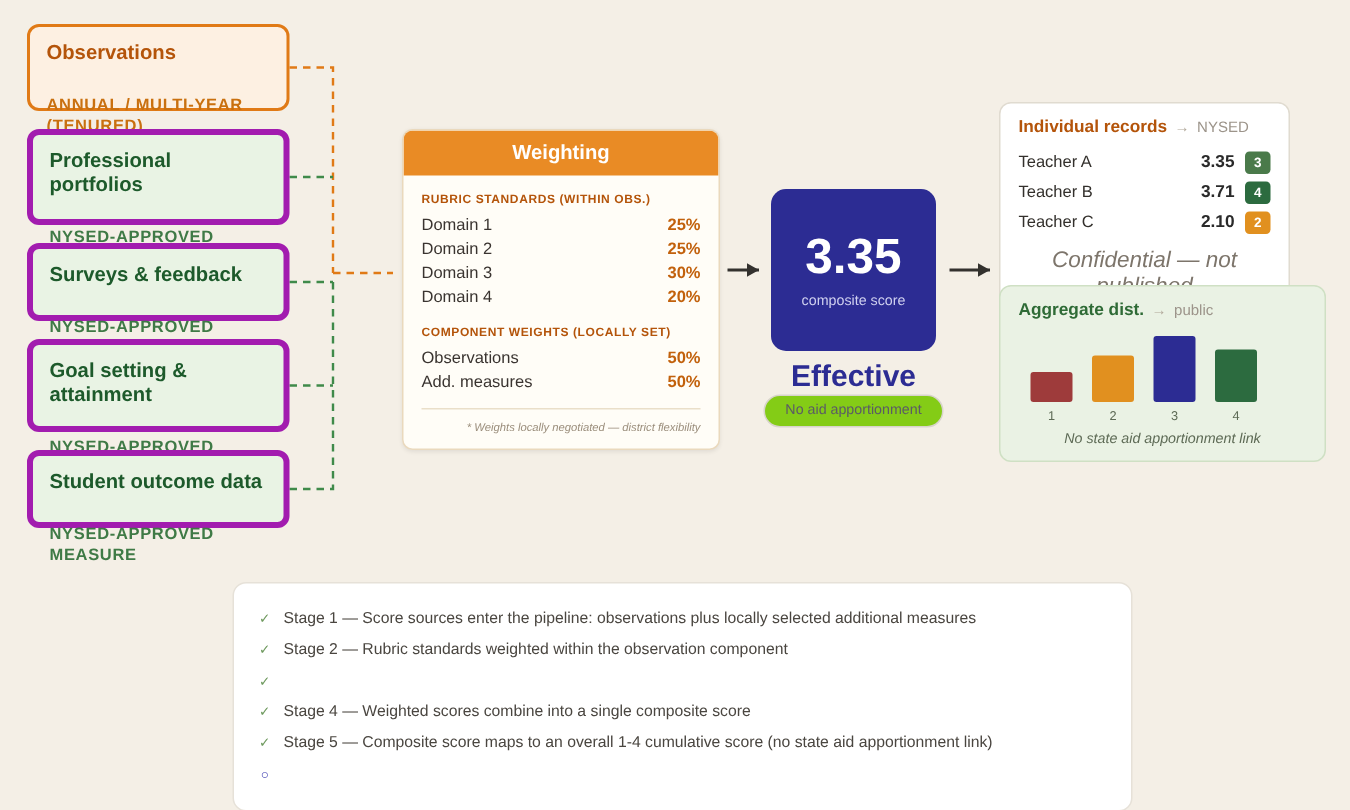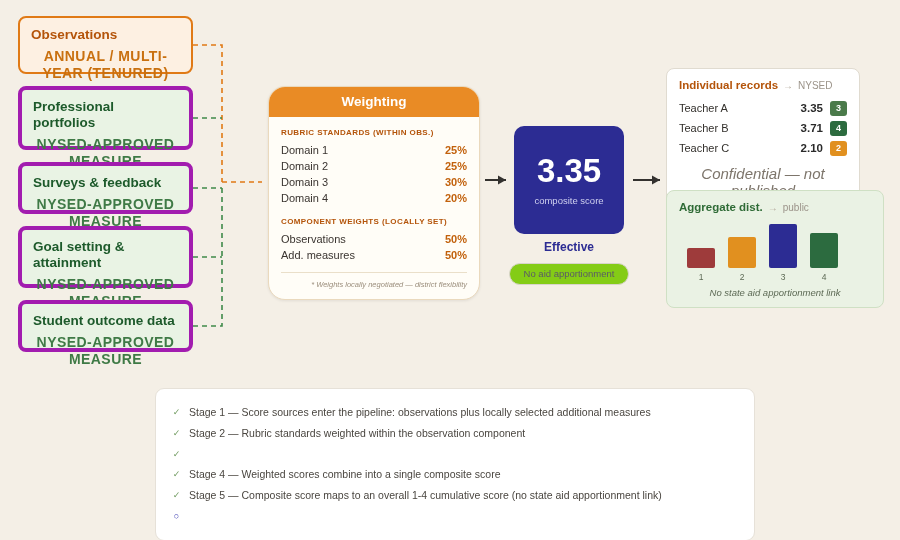--- a/index.html
+++ b/index.html
@@ -38,27 +38,26 @@
   .src-title {
     font-size: 13.5px;
     font-weight: bold;
     color: #1d5a2b;
     line-height: 1.18;
   }
   .src-card.obs .src-title {
     color: #b4540a;
   }
   .src-sub {
-    margin-top: 5px;
-    font-size: 14px;
+    margin-top: 21px;
+    font-size: 11px;
     font-weight: bold;
     letter-spacing: 0.45px;
     color: #3f7a46;
     line-height: 1.25;
-    text-align: center;
   }
   .src-card.obs .src-sub {
     color: #c9700f;
   }
 
   #src0 { top: 16px;  height: 58px; }
   #src1 { top: 86px;  height: 64px; }
   #src2 { top: 162px; height: 52px; }
   #src3 { top: 226px; height: 62px; }
   #src4 { top: 300px; height: 52px; }
@@ -72,21 +71,21 @@
   }
 
   
   #weighting {
     position: absolute;
     left: 268px;
     top: 86px;
     width: 210px;
     background: #fffdf7;
     border: 1px solid #ead9bd;
-    border-radius: 17px;
+    border-radius: 7px;
     box-shadow: 0 1px 3px rgba(0,0,0,0.08);
     overflow: hidden;
   }
   #weighting-header {
     background: #e98b25;
     color: #ffffff;
     font-size: 13.5px;
     font-weight: bold;
     text-align: center;
     padding: 7px 0 8px;
@@ -154,21 +153,21 @@
     margin-top: 8px;
     font-size: 9.5px;
     color: #cfd0ef;
   }
   #rating-label {
     position: absolute;
     left: 514px;
     top: 240px;
     width: 110px;
     text-align: center;
-    font-size: 12px;
+    font-size: 20px;
     font-weight: bold;
     color: #2c2c93;
   }
   #no-aid-pill {
     position: absolute;
     left: 509px;
     top: 263px;
     width: 120px;
     box-sizing: border-box;
     text-align: center;

